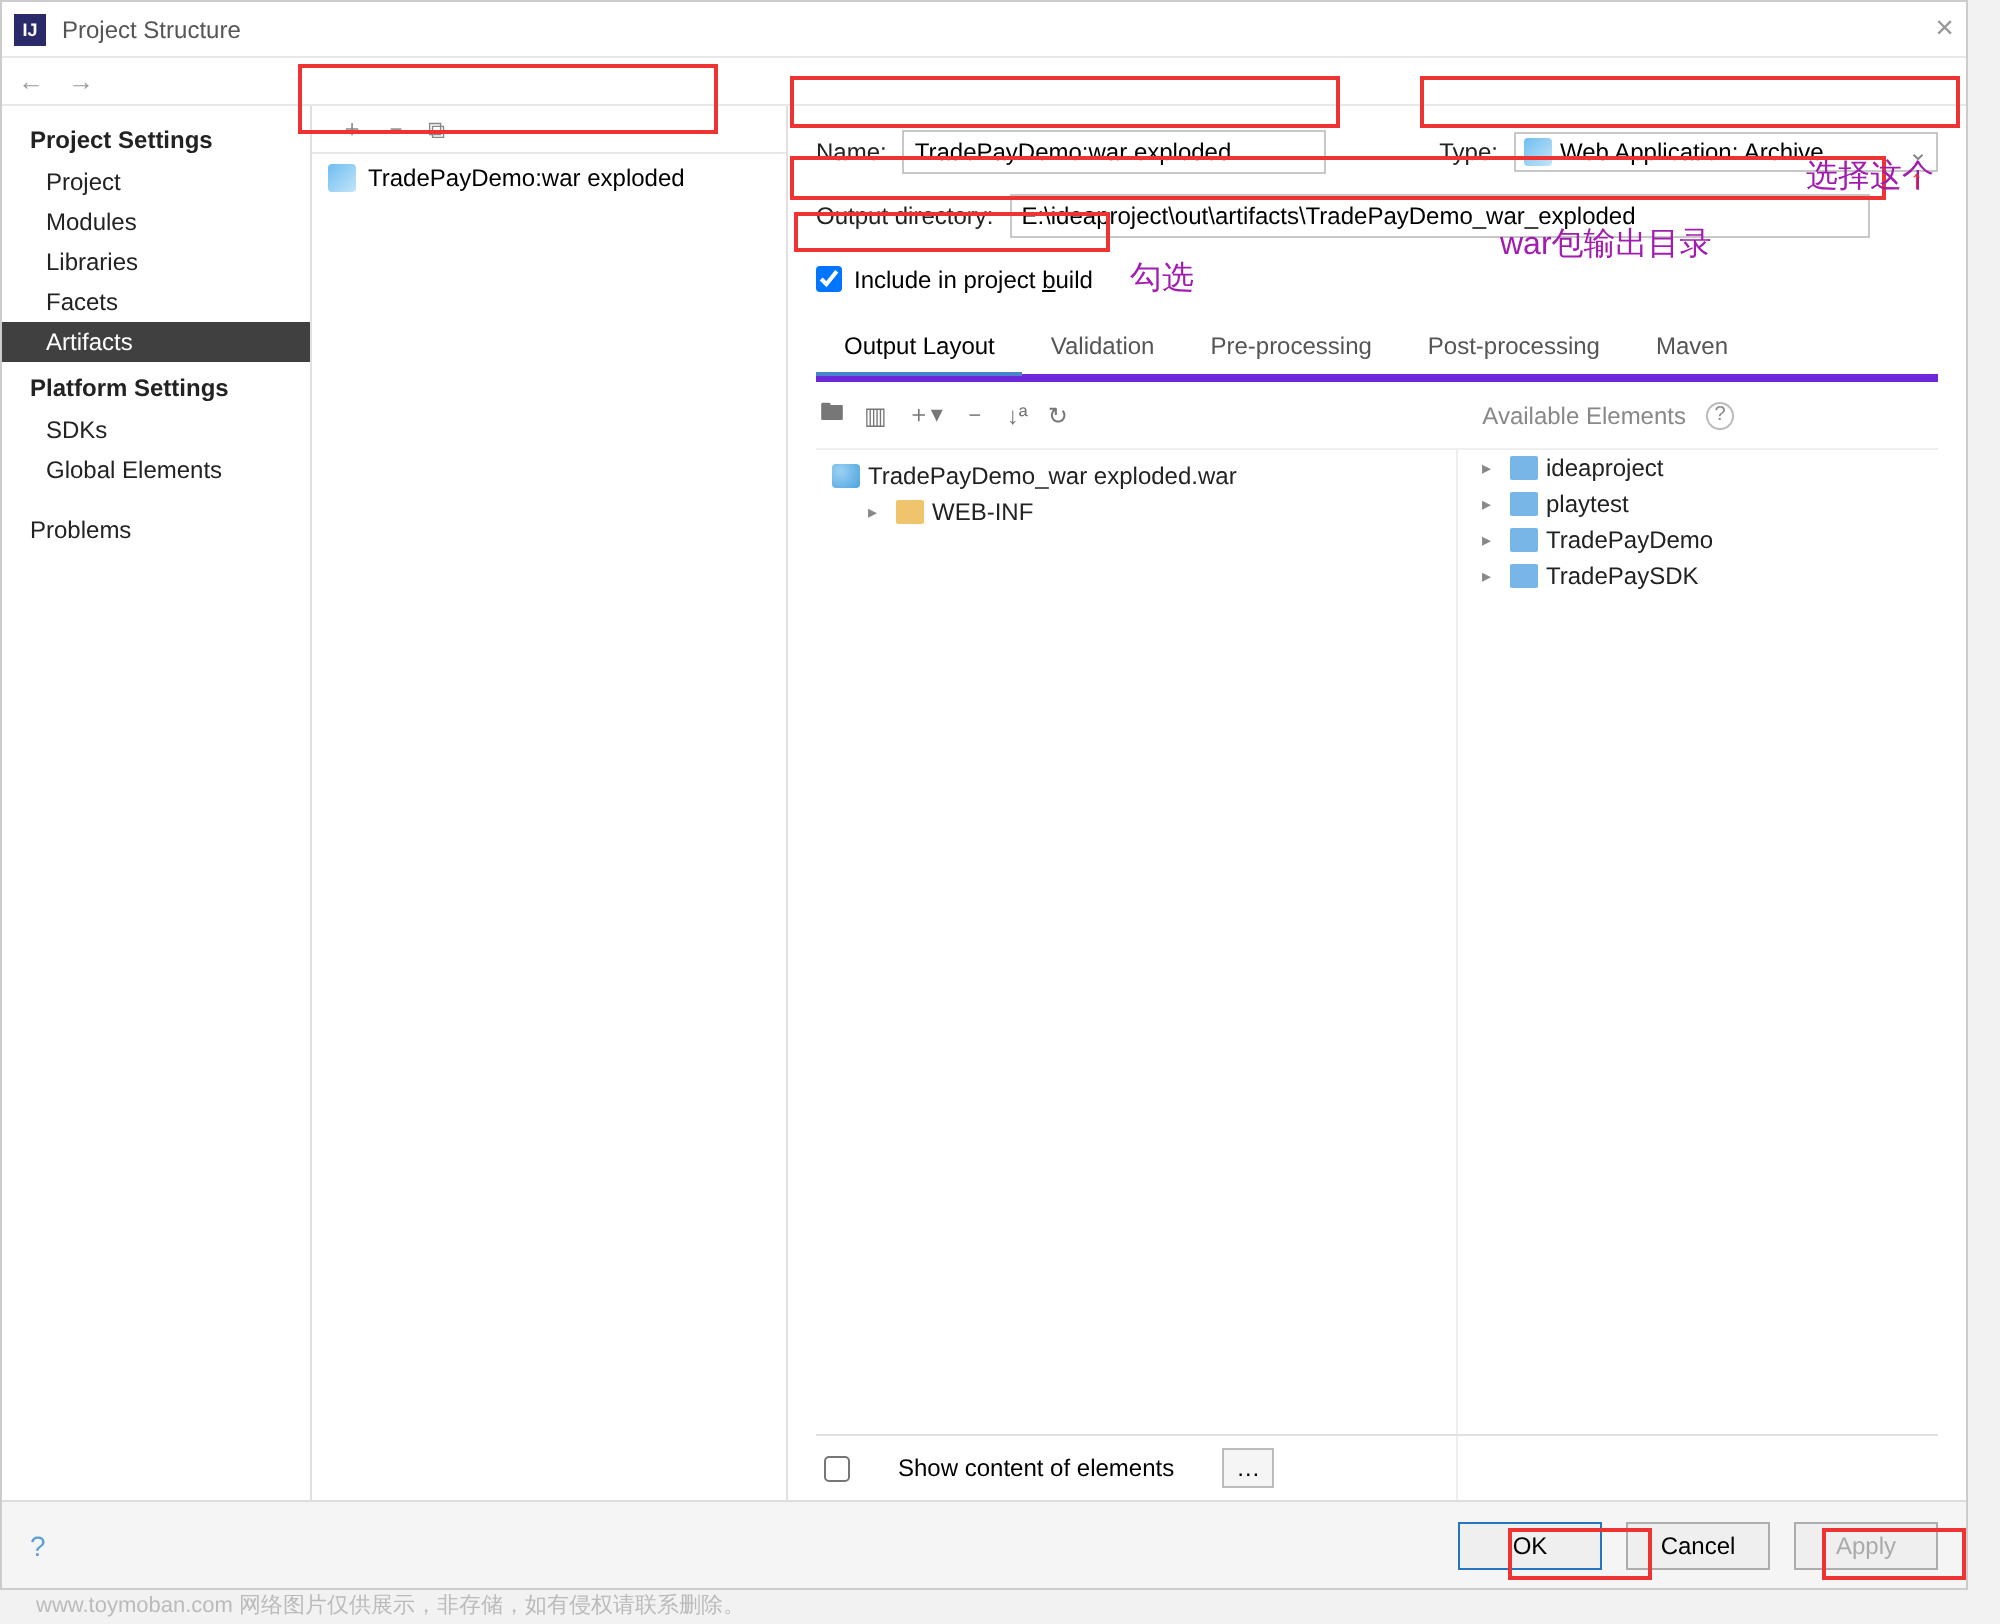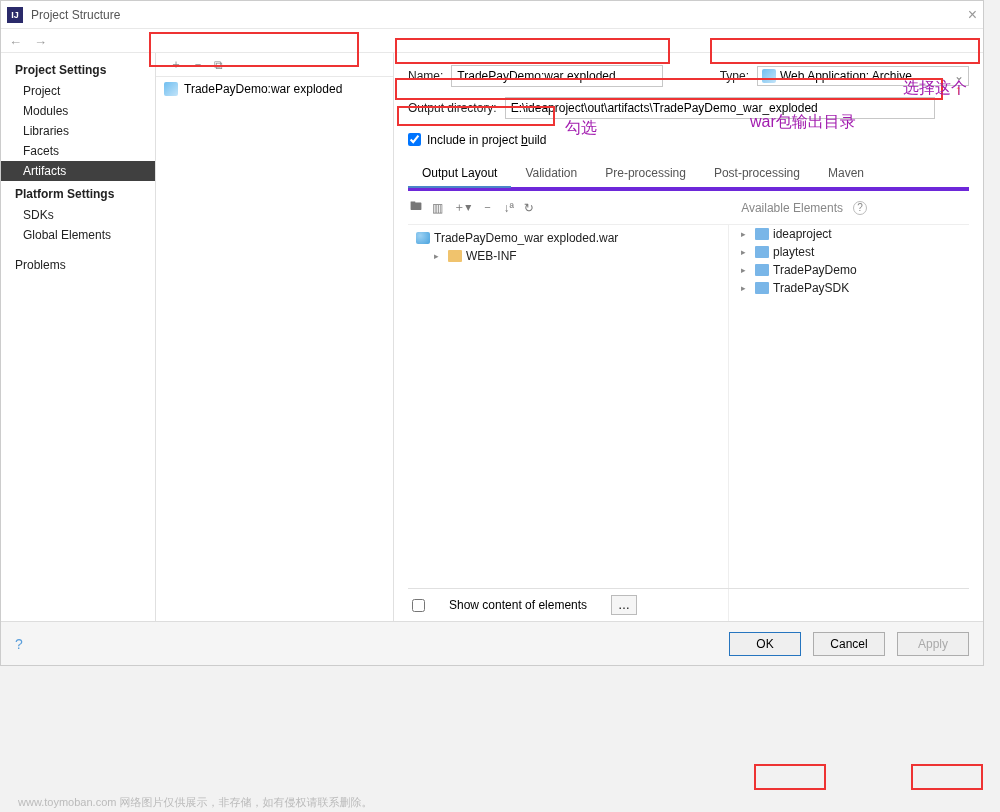--- a/index.html
+++ b/index.html
@@ -1,17 +1,17 @@
 <!DOCTYPE html>
 <html><head>
 <meta charset="utf-8">
 <style>
 * { box-sizing: border-box; margin: 0; padding: 0; font-family: "Segoe UI", Tahoma, sans-serif; font-size: 12px; }
 body { background: #f2f2f2; width: 1000px; height: 812px; position: relative; overflow: hidden; }
-.dialog { width: 984px; height: 666px; background: #fff; border: 1px solid #ccc; position: relative; }
+.dialog { width: 984px; height: 795px; background: #fff; border: 1px solid #ccc; position: relative; }
 .titlebar { display: flex; align-items: center; height: 28px; padding: 0 6px; background: #fff; border-bottom: 1px solid #e8e8e8; }
 .titlebar .app-icon { width: 16px; height: 16px; background: #2a2a6a; margin-right: 8px; display: inline-flex; align-items: center; justify-content: center; color: #fff; font-size: 9px; font-weight: bold; }
 .titlebar .title { color: #555; }
 .titlebar .close { margin-left: auto; color: #999; font-size: 16px; cursor: pointer; }
 .navbar { height: 24px; display: flex; align-items: center; padding: 0 4px; border-bottom: 1px solid #e8e8e8; gap: 4px; }
 .nav-arrow { color: #999; font-size: 13px; padding: 2px 4px; cursor: pointer; }
 .content { display: flex; height: calc(100% - 28px - 24px - 44px); }
 .sidebar { width: 155px; border-right: 1px solid #e0e0e0; padding-top: 4px; }
 .sidebar-heading { font-weight: bold; padding: 6px 10px 4px 14px; color: #222; }
 .sidebar-item { padding: 3px 10px 3px 22px; color: #222; cursor: pointer; }
@@ -199,17 +199,17 @@
 </div>
 
 <div class="redbox" style="left:149px; top:32px; width:210px; height:35px;"></div>
 <div class="redbox" style="left:395px; top:38px; width:275px; height:26px;"></div>
 <div class="redbox" style="left:710px; top:38px; width:270px; height:26px;"></div>
 <div class="redbox" style="left:395px; top:78px; width:548px; height:22px;"></div>
 <div class="redbox" style="left:397px; top:106px; width:158px; height:20px;"></div>
 <div class="redbox" style="left:754px; top:764px; width:72px; height:26px;"></div>
 <div class="redbox" style="left:911px; top:764px; width:72px; height:26px;"></div>
 <div class="annot" style="left:903px; top:78px;">选择这个</div>
-<div class="annot" style="left:565px; top:118px;">勾选</div>
+<div class="annot" style="left:565px; top:129px;">勾选</div>
 <div class="annot" style="left:750px; top:112px;">war包输出目录</div>
 <span style="position:absolute; left:955px; top:82px; color:#e33; font-size:13px;">↑</span>
 
 <div class="watermark">www.toymoban.com 网络图片仅供展示，非存储，如有侵权请联系删除。</div>
 
 </body></html>

